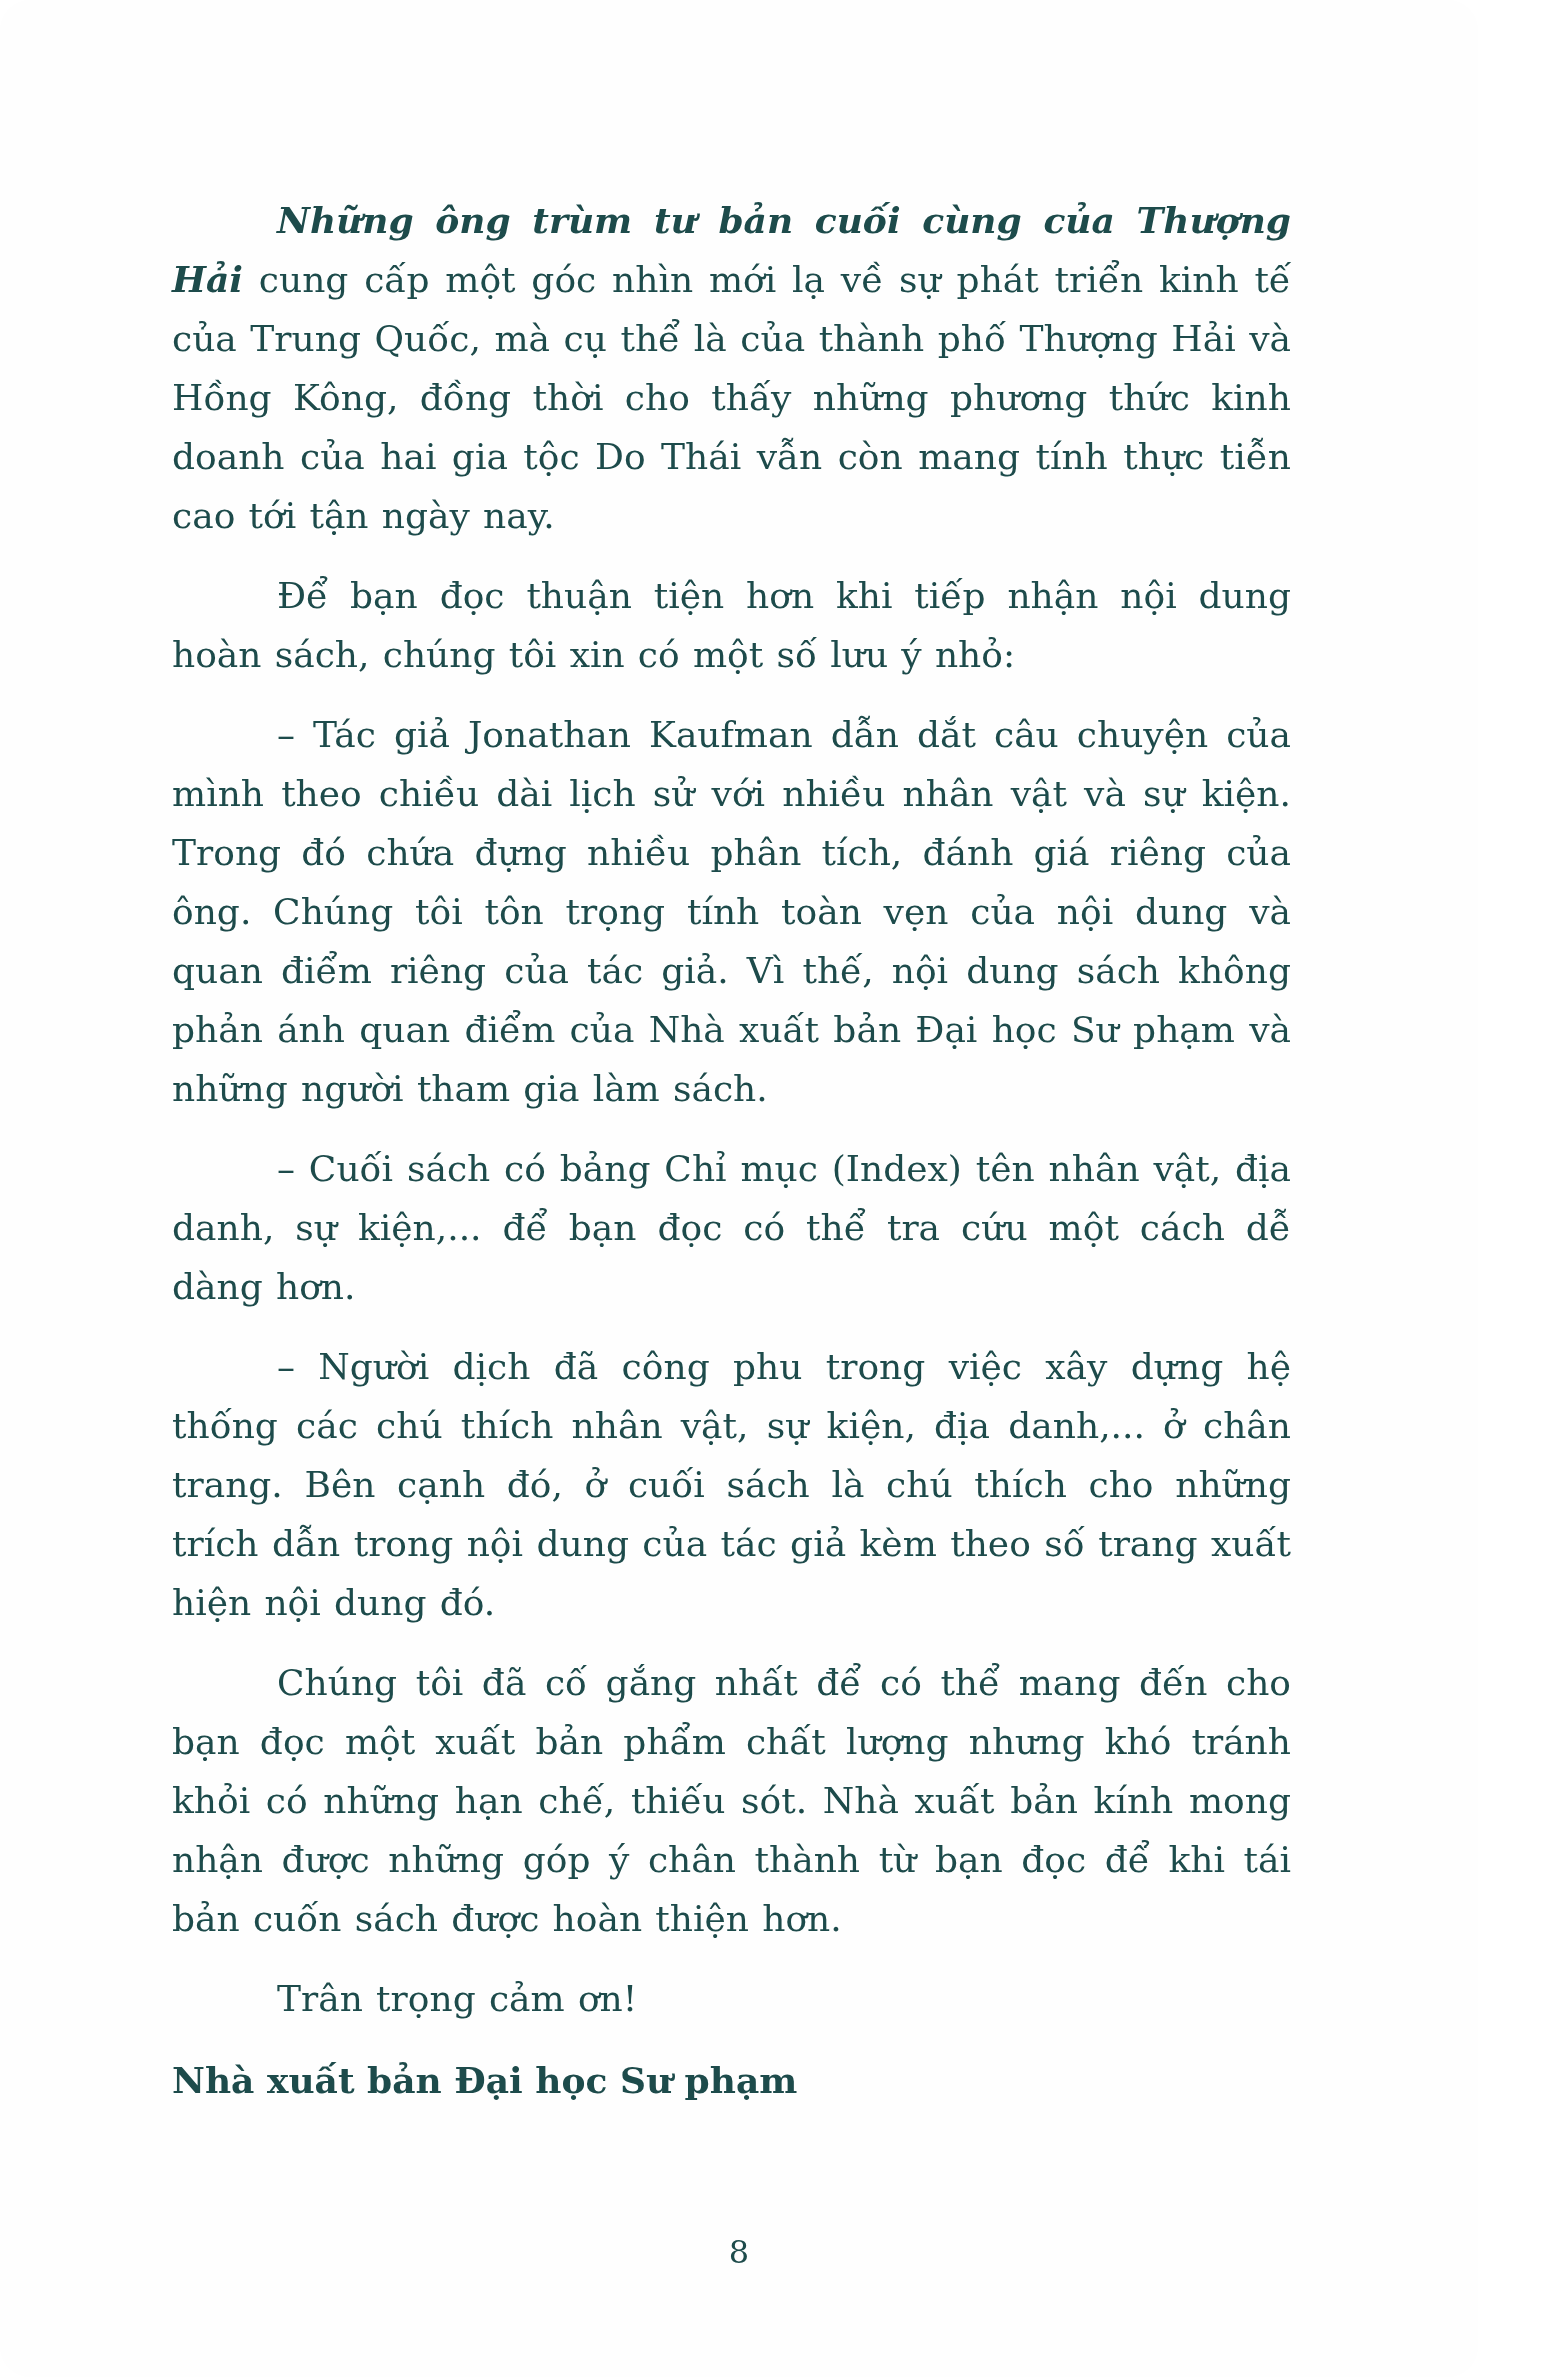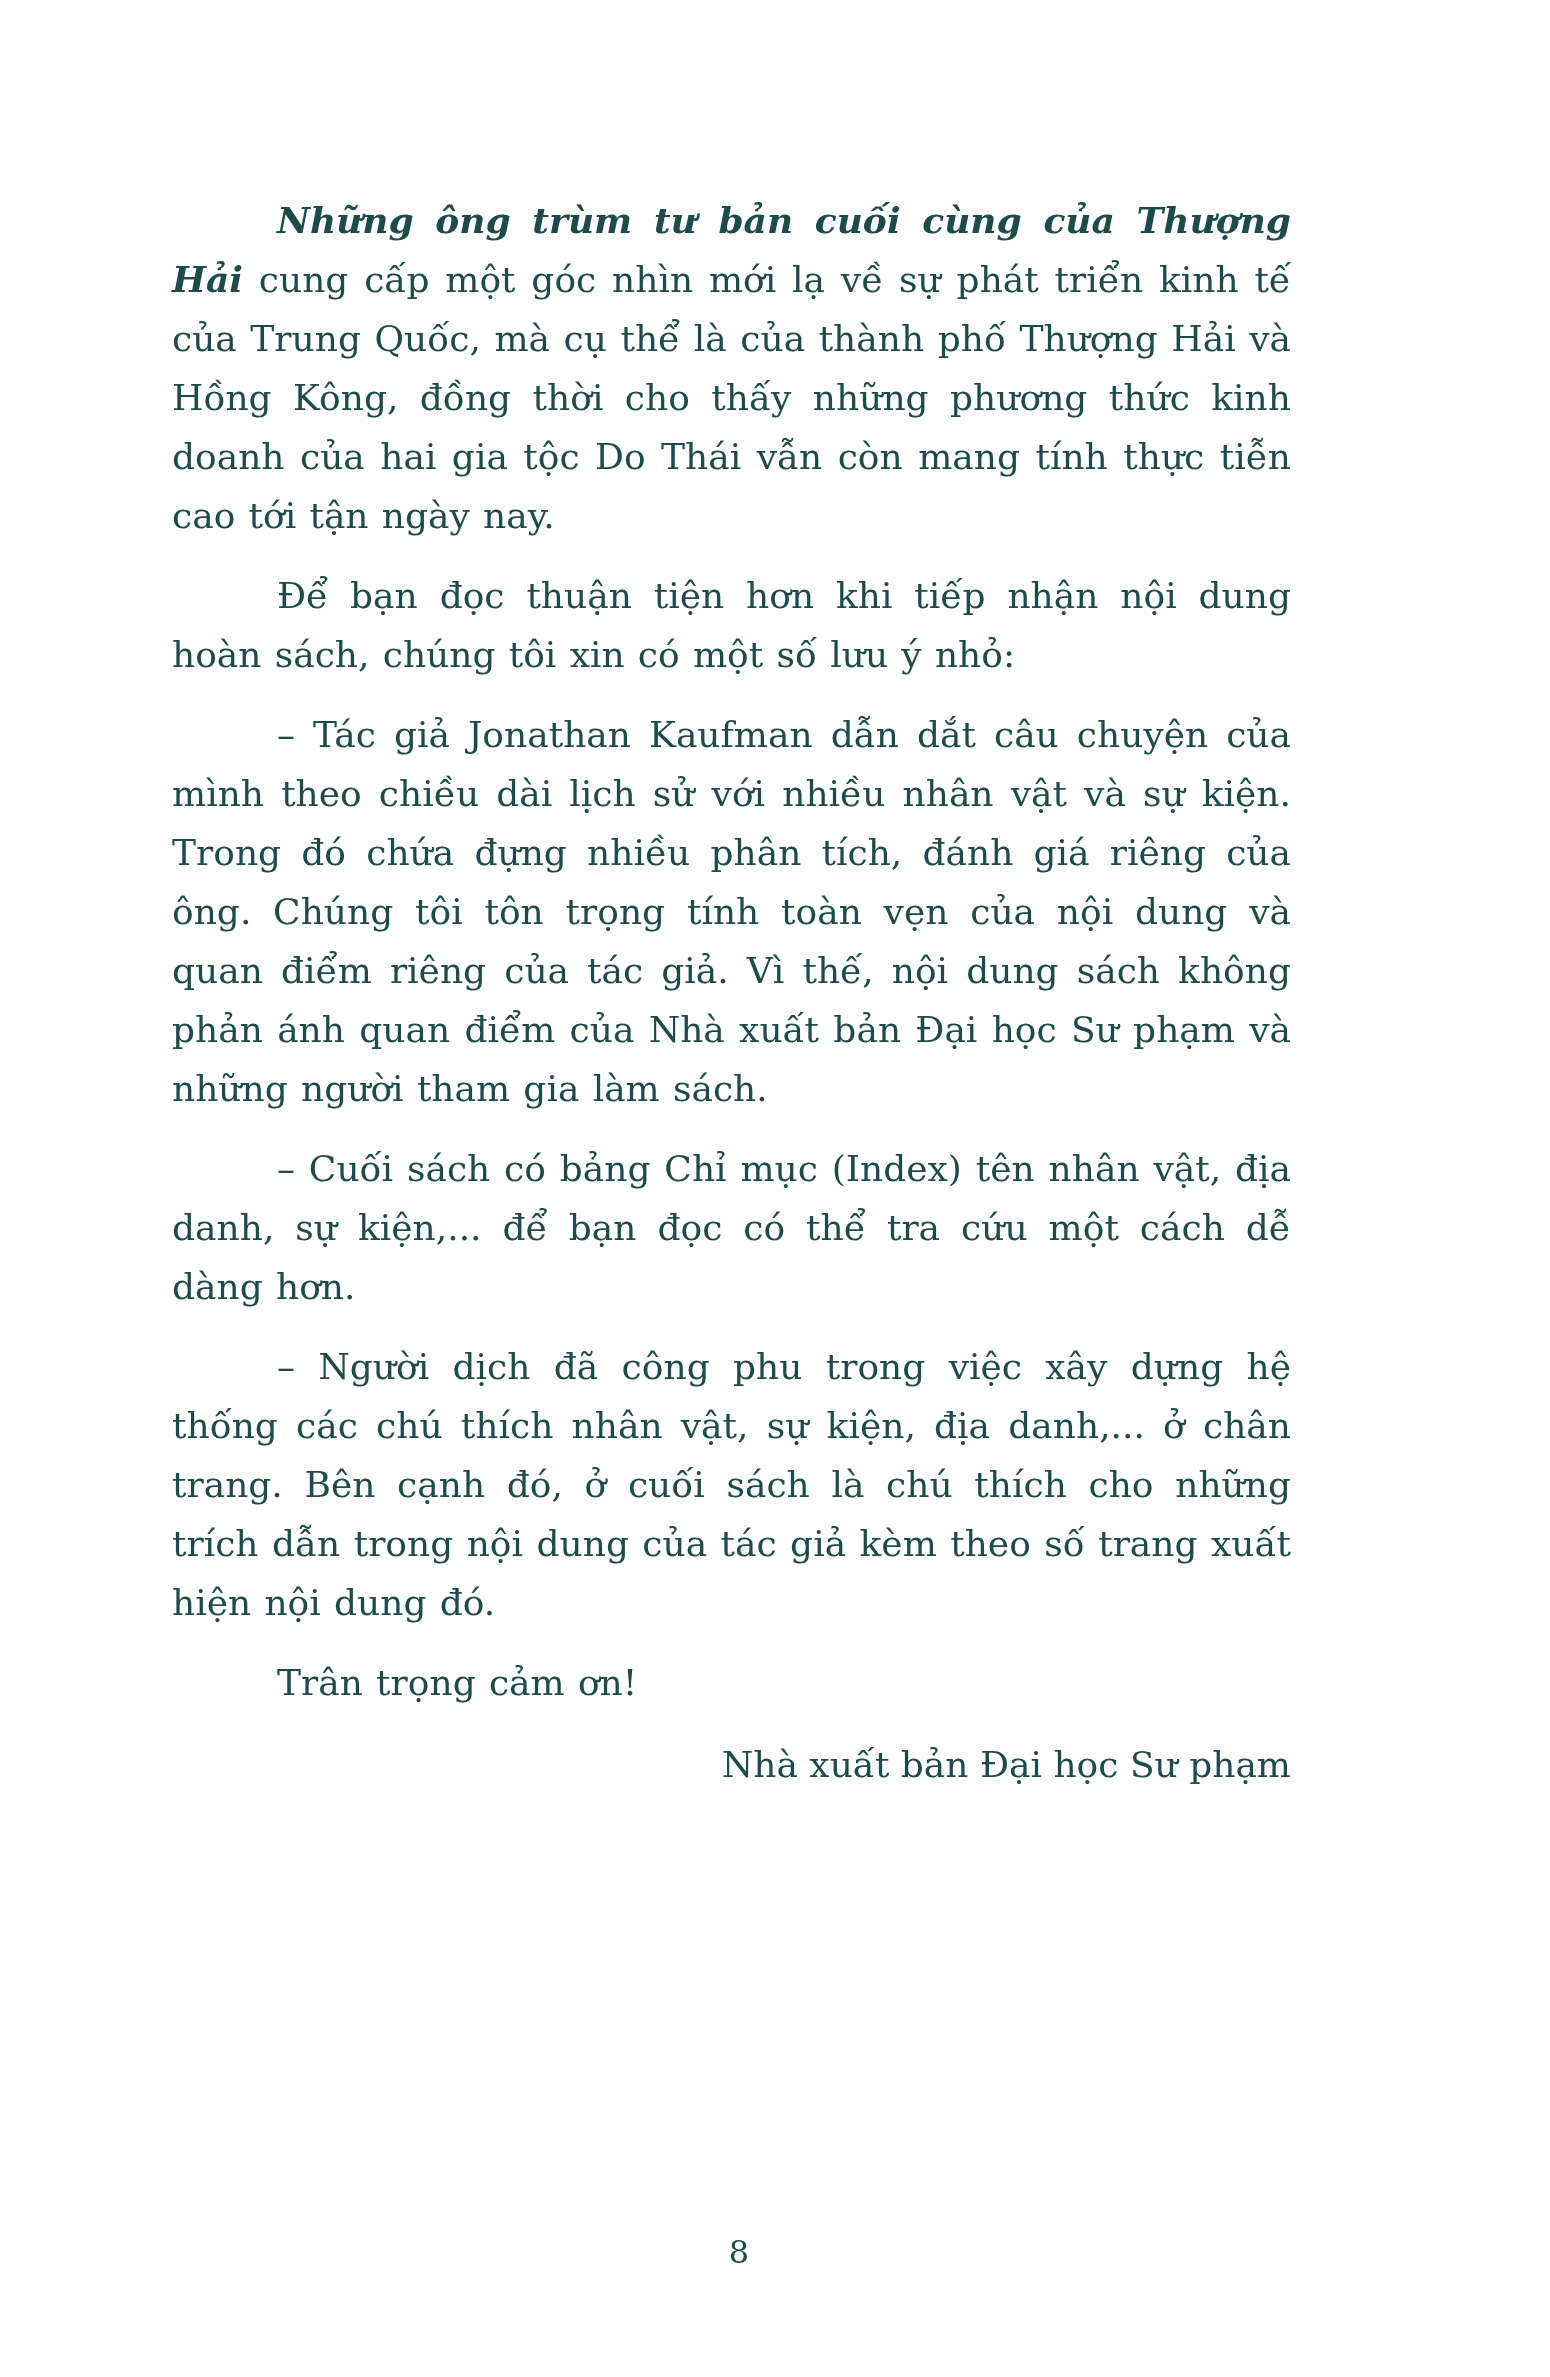--- a/index.html
+++ b/index.html
@@ -35,22 +35,21 @@
     margin: 0 0 21px 0;
     word-spacing: 1.8px;
   }
   .title-em {
     font-weight: bold;
     font-style: italic;
   }
   .signature {
     font-size: 36px;
     line-height: 59px;
-    font-weight: normal;
-    text-align: right;
+    font-weight: bold;
     margin: 23px 0 0 0;
     color: #1d4b4b;
   }
   .page-number {
     position: absolute;
     left: 0;
     right: 0;
     top: 2233px;
     text-align: center;
     font-size: 32px;
@@ -66,20 +65,21 @@
     <p class="para"><span class="title-em">Những ông trùm tư bản cuối cùng của Thượng Hải</span><span> cung cấp một góc nhìn mới lạ về sự phát triển kinh tế của Trung Quốc, mà cụ thể là của thành phố Thượng Hải và Hồng Kông, đồng thời cho thấy những phương thức kinh doanh của hai gia tộc Do Thái vẫn còn mang tính thực tiễn cao tới tận ngày nay.</span></p>
 
     <p class="para">Để bạn đọc thuận tiện hơn khi tiếp nhận nội dung hoàn sách, chúng tôi xin có một số lưu ý nhỏ:</p>
 
     <p class="para">– Tác giả Jonathan Kaufman dẫn dắt câu chuyện của mình theo chiều dài lịch sử với nhiều nhân vật và sự kiện. Trong đó chứa đựng nhiều phân tích, đánh giá riêng của ông. Chúng tôi tôn trọng tính toàn vẹn của nội dung và quan điểm riêng của tác giả. Vì thế, nội dung sách không phản ánh quan điểm của Nhà xuất bản Đại học Sư phạm và những người tham gia làm sách.</p>
 
     <p class="para">– Cuối sách có bảng Chỉ mục (Index) tên nhân vật, địa danh, sự kiện,... để bạn đọc có thể tra cứu một cách dễ dàng hơn.</p>
 
     <p class="para">– Người dịch đã công phu trong việc xây dựng hệ thống các chú thích nhân vật, sự kiện, địa danh,... ở chân trang. Bên cạnh đó, ở cuối sách là chú thích cho những trích dẫn trong nội dung của tác giả kèm theo số trang xuất hiện nội dung đó.</p>
 
+    <p class="para">Chúng tôi đã cố gắng nhất để có thể mang đến cho bạn đọc một xuất bản phẩm chất lượng nhưng khó tránh khỏi có những hạn chế, thiếu sót. Nhà xuất bản kính mong nhận được những góp ý chân thành từ bạn đọc để khi tái bản cuốn sách được hoàn thiện hơn.</p>
 
     <p class="para">Trân trọng cảm ơn!</p>
 
     <p class="signature">Nhà xuất bản Đại học Sư phạm</p>
 
   </div>
 
   <div class="page-number">8</div>
 </div>
 

